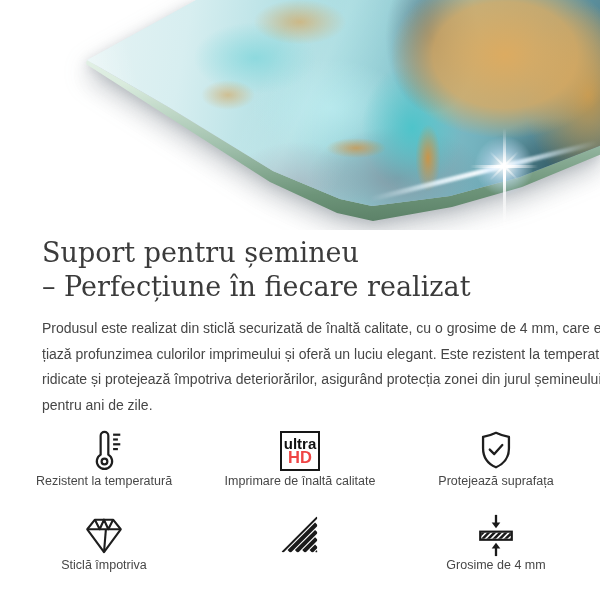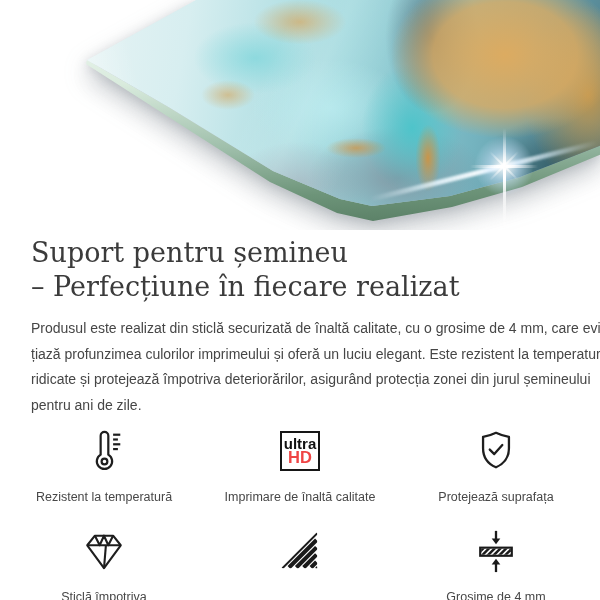--- a/index.html
+++ b/index.html
@@ -86,21 +86,21 @@
   }
   .sparkle .s-d1, .sparkle .s-d2 {
     position: absolute; left: -20px; top: -1px; width: 40px; height: 2px;
     background: linear-gradient(90deg, rgba(255,255,255,0), rgba(255,255,255,.9) 50%, rgba(255,255,255,0));
     filter: blur(.5px);
   }
   .sparkle .s-d1 { transform: rotate(45deg); }
   .sparkle .s-d2 { transform: rotate(-45deg); }
 
   
-  .content { padding: 0 31px; }
+  .content { padding: 0 42px; }
   .title {
     margin: 6px 0 0;
     font-family: "DejaVu Serif", "Liberation Serif", serif;
     font-weight: 400;
     font-size: 27px; line-height: 34px;
     color: #3b3b3b;
   }
   .title span { display: block; }
   .desc {
     margin: 12px 0 0;
@@ -117,21 +117,21 @@
     row-gap: 24px;
     padding: 0 6px;
   }
   .feature { text-align: center; }
   .icon-box {
     height: 46px;
     display: flex; align-items: center; justify-content: center;
   }
   .feature-label {
     display: block;
-    margin-top: 16px;
+    margin-top: 0;
     font-size: 12.5px;
     color: #474747;
   }
   .uhd-box {
     width: 40px; height: 40px;
     border: 2.6px solid #161616;
     display: flex; flex-direction: column;
     align-items: center; justify-content: center;
     background: #fff;
   }

